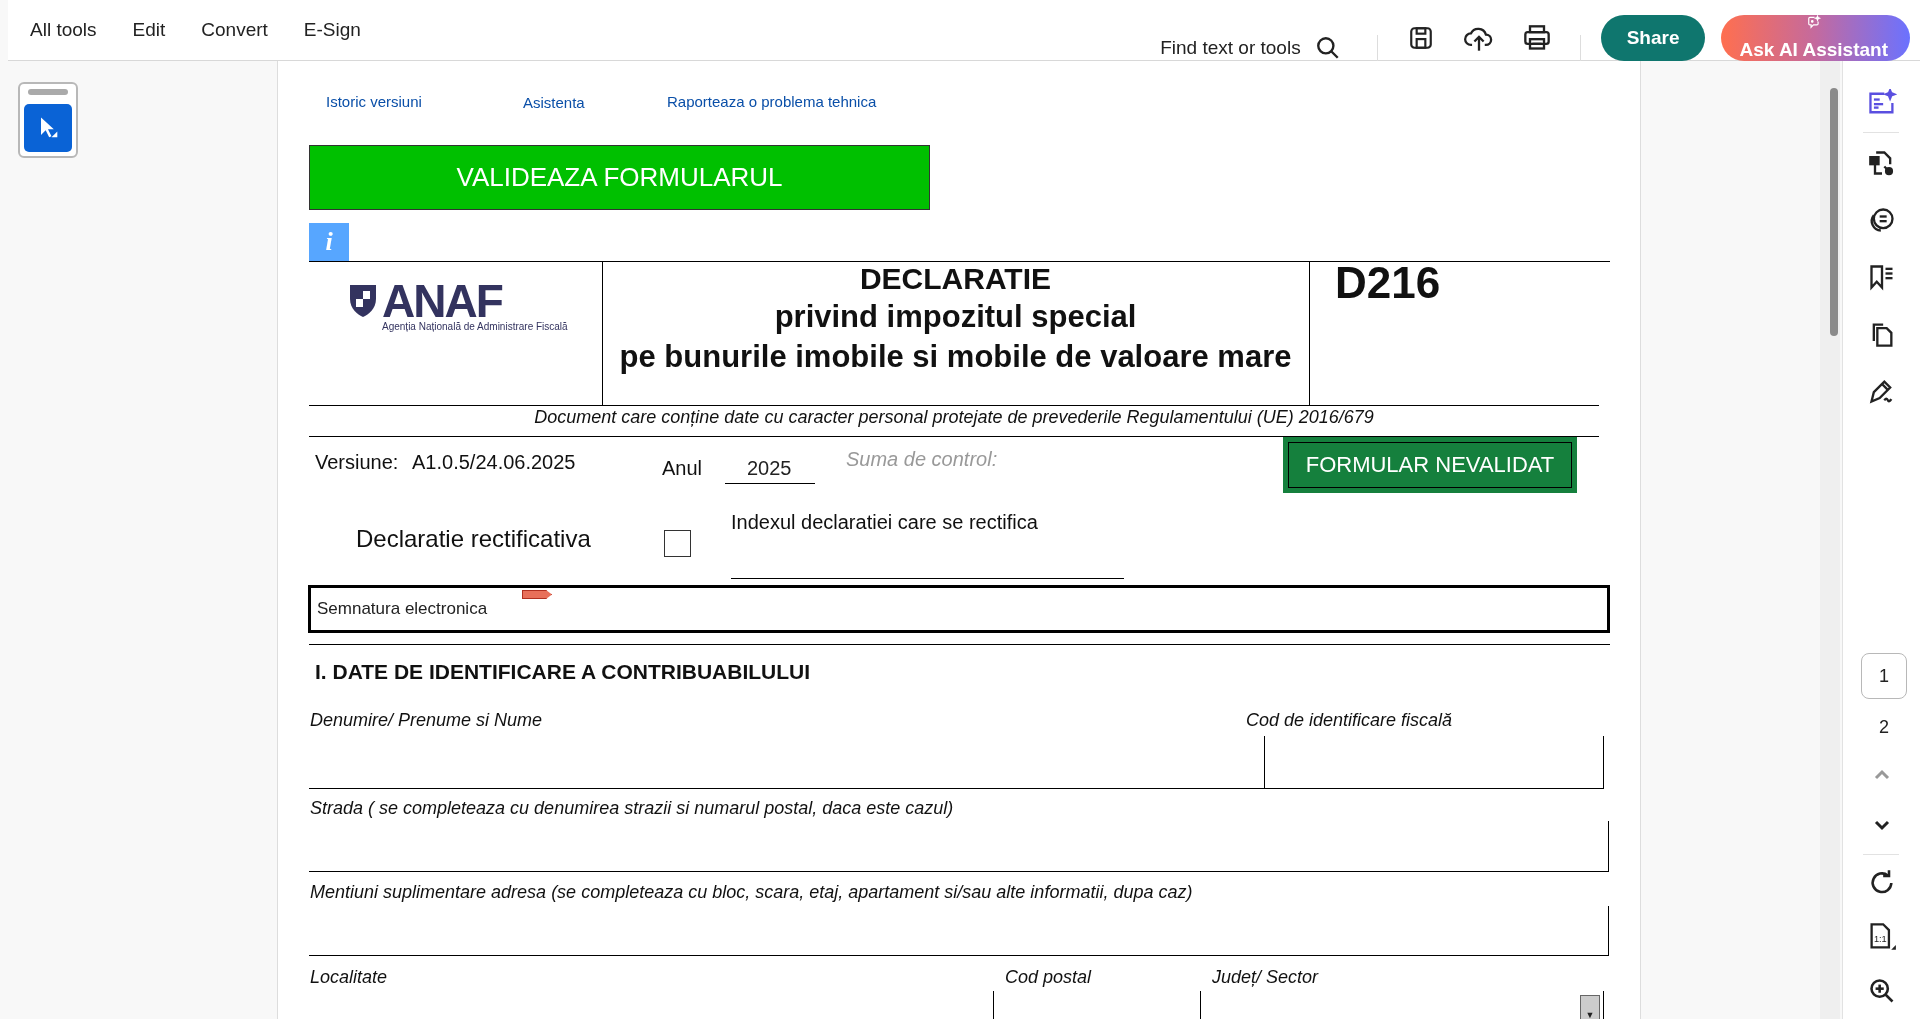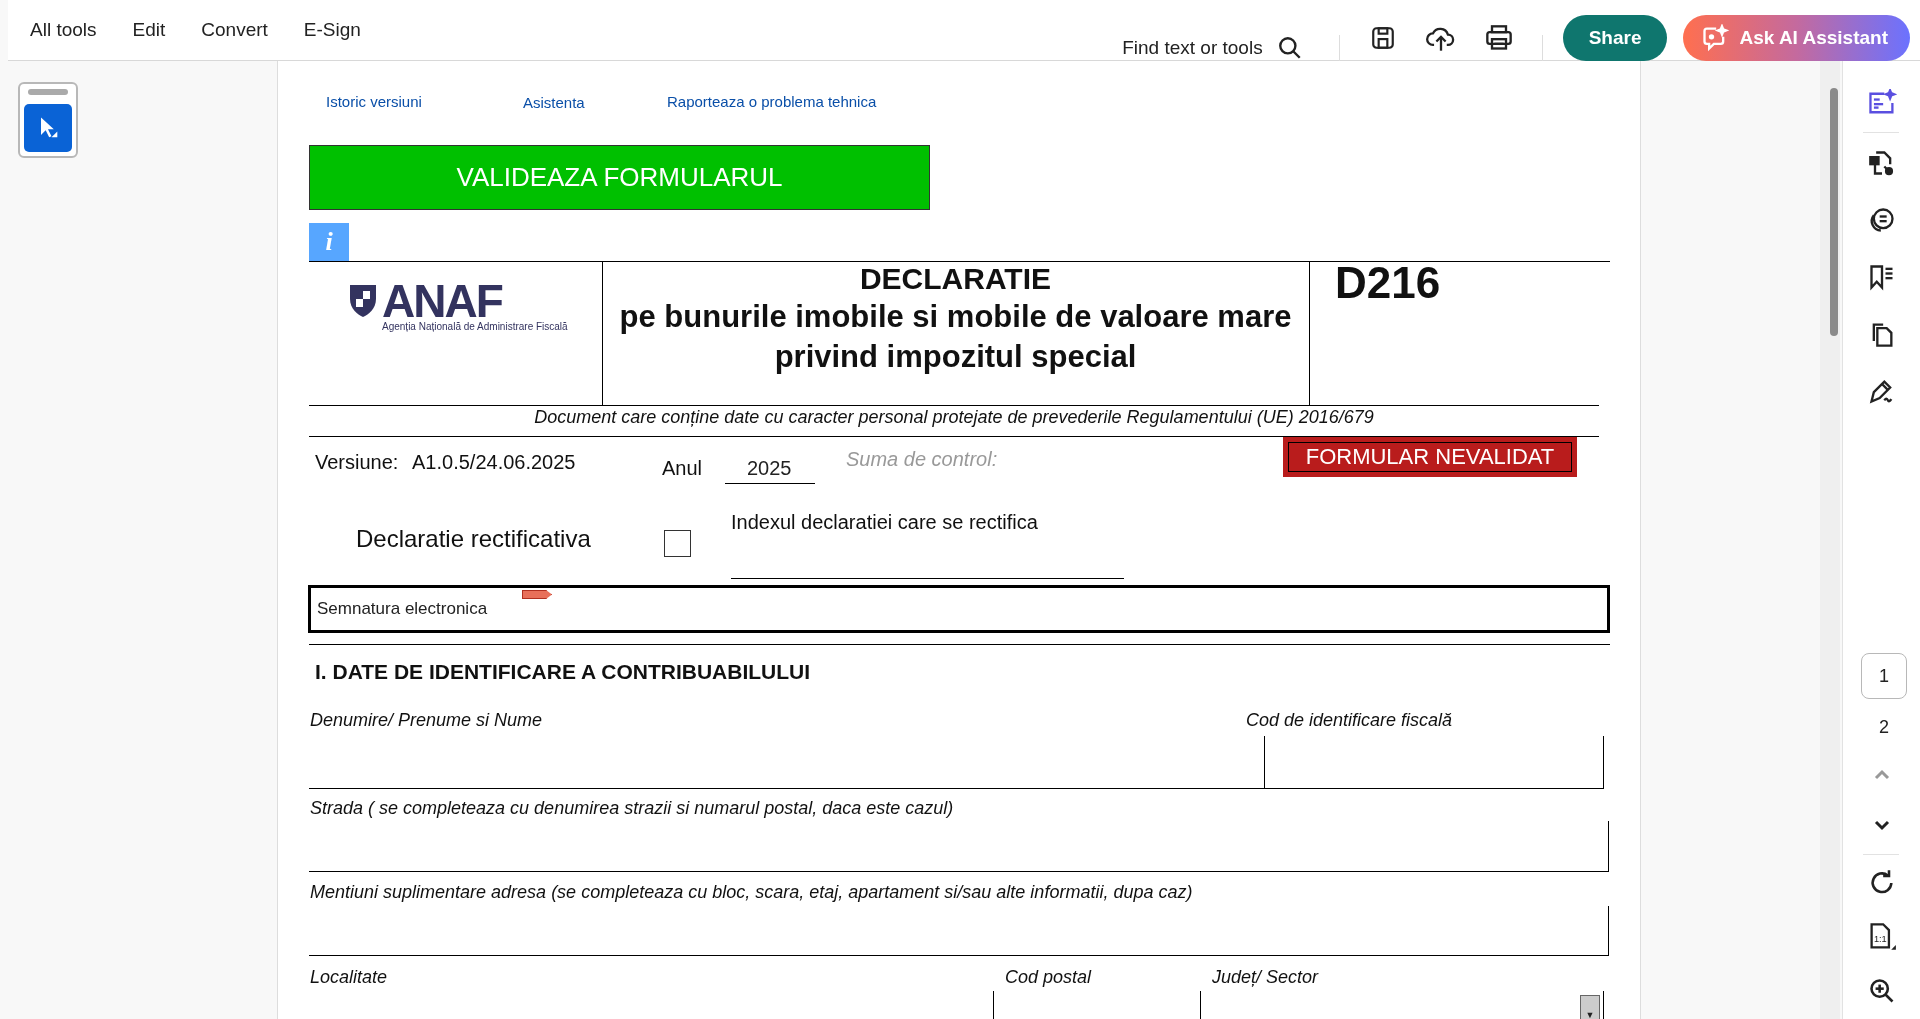--- a/index.html
+++ b/index.html
@@ -7,21 +7,21 @@
 
   
   .topbar { position: absolute; left: 8px; top: 0; width: 1920px; height: 61px; background: #fff; border-bottom: 1px solid #d8d8d8; display: flex; align-items: center; }
   .menu { display: flex; align-items: center; margin-left: 22px; gap: 36px; font-size: 19px; color: #222; }
   .menu span { cursor: pointer; }
   .top-right { position: absolute; right: 18px; top: 0; height: 61px; display: flex; align-items: flex-end; }
   .find { display: flex; align-items: center; gap: 14px; font-size: 19px; color: #222; margin-right: 22px; cursor: pointer; }
   .vsep { width: 1px; height: 26px; background: #ddd; margin: 0 14px; }
   .icon-btn { width: 46px; height: 46px; display: flex; align-items: center; justify-content: center; cursor: pointer; margin: 0 6px; }
   .share-btn { height: 46px; padding: 0 26px; background: #0f766e; color: #fff; border-radius: 23px; font-size: 19px; font-weight: bold; display: flex; align-items: center; margin-left: 6px; cursor: pointer; }
-  .ai-btn { height: 46px; padding: 0 22px 0 18px; border-radius: 23px; font-size: 19px; font-weight: bold; color: #fff; background: linear-gradient(90deg, #ff6f4f 0%, #c46a9e 50%, #6b72ff 100%); display: flex; align-items: center; gap: 10px; margin-left: 16px; cursor: pointer; }
+  .ai-btn { height: 46px; padding: 0 22px 0 18px; border-radius: 23px; font-size: 19px; font-weight: bold; color: #fff; background: linear-gradient(90deg, #ff6f4f 0%, #c46a9e 50%, #6b72ff 100%); display: flex; align-items: center; gap: 10px; margin-left: 16px; cursor: pointer; flex-direction: column; }
 
   
   .left-rail { position: absolute; left: 18px; top: 82px; width: 60px; height: 76px; background: #fff; border: 2px solid #b8b8b8; border-radius: 6px; }
   .left-rail .handle { position: absolute; left: 8px; top: 5px; width: 40px; height: 6px; background: #aaa; border-radius: 3px; }
   .left-rail .sel { position: absolute; left: 4px; top: 20px; width: 48px; height: 48px; background: #0a63d6; border-radius: 5px; display: flex; align-items: center; justify-content: center; cursor: pointer; }
 
   
   .page { position: absolute; left: 277px; top: 61px; width: 1364px; height: 958px; background: #fff; border-left: 1px solid #ddd; border-right: 1px solid #ddd; overflow: hidden; }
   .vscroll { position: absolute; left: 1830px; top: 88px; width: 8px; height: 248px; background: #8a8a8a; border-radius: 4px; }
   .vscroll-track { position: absolute; left: 1820px; top: 61px; width: 20px; height: 958px; background: #efefef; }
@@ -41,21 +41,21 @@
   .hline { position: absolute; height: 1px; background: #000; }
   .vline { position: absolute; width: 1px; background: #000; }
   .title-block { left: 325px; top: 200px; width: 705px; text-align: center; font-weight: bold; color: #111; }
   .title-block .l1 { font-size: 30px; line-height: 36px; }
   .title-block .l2 { font-size: 31px; line-height: 40px; }
   .code { left: 1057px; top: 197px; font-size: 44px; font-weight: bold; color: #111; }
   .logo { left: 70px; top: 220px; }
   .privacy { left: 31px; top: 346px; width: 1290px; text-align: center; font-style: italic; font-size: 18px; color: #111; }
   .label { font-size: 20px; color: #111; }
   .ilabel { font-size: 18px; font-style: italic; color: #111; }
-  .nevalidat { left: 1005px; top: 376px; width: 294px; height: 40px; background: #b91c1c; padding: 5px; cursor: pointer; }
+  .nevalidat { left: 1005px; top: 376px; width: 294px; height: 56px; background: #15803d; padding: 5px; cursor: pointer; }
   .nevalidat div { width: 100%; height: 100%; border: 1px solid #000; color: #fff; font-size: 22px; display: flex; align-items: center; justify-content: center; }
   .checkbox { left: 386px; top: 469px; width: 27px; height: 27px; border: 1px solid #333; background: #fff; cursor: pointer; }
   .sig-box { left: 30px; top: 524px; width: 1302px; height: 48px; border: 3px solid #000; display: flex; align-items: center; padding-left: 6px; font-size: 17px; cursor: pointer; }
   .sig-tag { left: 244px; top: 529px; width: 30px; height: 9px; background: #e8705a; border: 1px solid #b03020; clip-path: polygon(0 0, 80% 0, 100% 50%, 80% 100%, 0 100%); }
   .section { left: 37px; top: 599px; font-size: 21px; font-weight: bold; color: #111; }
   .field { position: absolute; cursor: text; }
   .dropdown-arrow { position: absolute; left: 1302px; top: 934px; width: 20px; height: 26px; background: #ccc; border: 1px solid #666; display: flex; align-items: flex-end; justify-content: center; font-size: 9px; cursor: pointer; }
 </style>
 </head>
 <body>
@@ -143,22 +143,22 @@
           <path d="M2 2 H28 V16 C28 26 20 32 15 34 C10 32 2 26 2 16 Z" fill="#33335f"></path>
           <path d="M15 8 H22 V16 H15 Z M8 16 H15 V24 H8 Z" fill="#fff"></path>
         </svg>
       <span style="font-size:46px;font-weight:bold;color:#33335f;letter-spacing:-2px;line-height:40px;">ANAF</span>
     </div>
     <div style="font-size:10px;color:#33335f;margin-left:34px;">Agenția Națională de Administrare Fiscală</div>
   </div>
 
   <div class="abs title-block">
     <div class="l1">DECLARATIE</div>
+    <div class="l2">privind impozitul special</div>
     <div class="l2">pe bunurile imobile si mobile de valoare mare</div>
-    <div class="l2">privind impozitul special</div>
   </div>
   <div class="abs code">D216</div>
 
   <div class="abs privacy">Document care conține date cu caracter personal protejate de prevederile Regulamentului (UE) 2016/679</div>
   <div class="hline" style="left:31px;top:375px;width:1290px;"></div>
 
   <span class="abs label" style="left:37px;top:390px;">Versiune:</span>
   <span class="abs label" style="left:134px;top:390px;">A1.0.5/24.06.2025</span>
   <span class="abs label" style="left:384px;top:396px;">Anul</span>
   <div class="field" style="left:447px;top:388px;width:90px;height:35px;border-bottom:1px solid #000;padding:8px 0 0 22px;font-size:20px;">2025</div>

